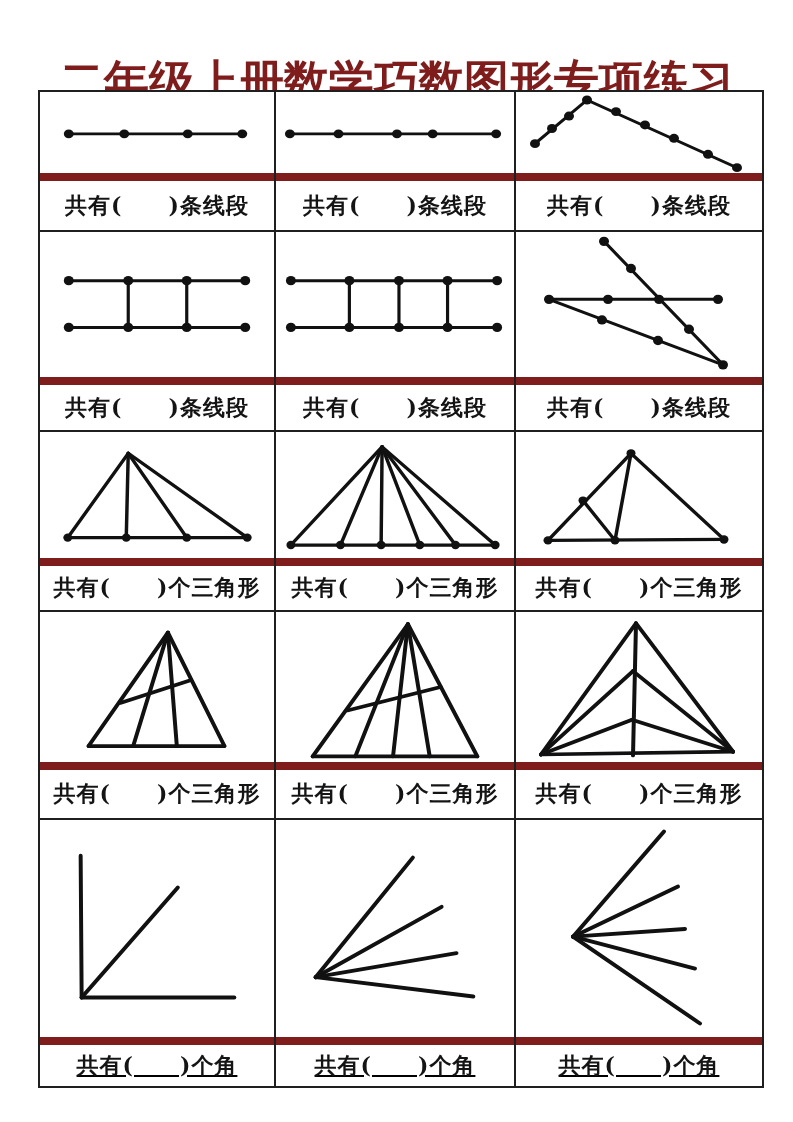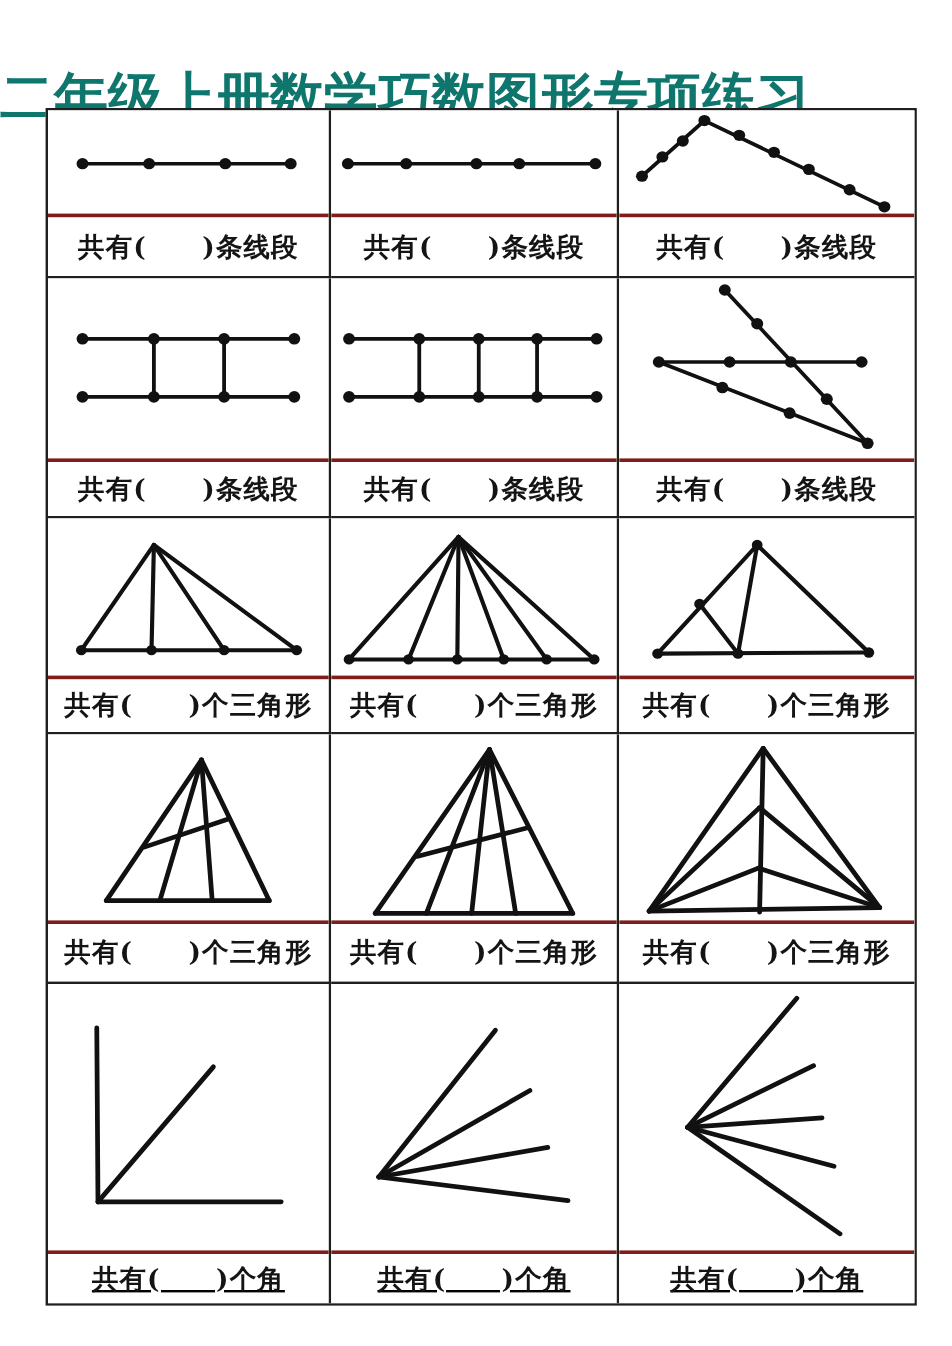--- a/index.html
+++ b/index.html
@@ -16,25 +16,25 @@
     position: absolute;
     left: 0; top: 0;
     width: 793px; height: 1122px;
     background: #ffffff;
   }
   .title {
     position: absolute;
     top: 22px;
     left: 0;
     width: 100%;
-    text-align: left;
+    text-align: center;
     font-size: 45px;
     font-weight: 900;
     letter-spacing: 0px;
-    color: #0f766e;
+    color: #7f1d1d;
     font-family: Liberation Sans, sans-serif;
   }
   .ptable {
     position: absolute;
     left: 38px;
     top: 90px;
     width: 722px;
     height: 994px;
     border: 2px solid #1f1f1f;
     display: grid;
@@ -56,21 +56,21 @@
     display: flex;
     overflow: hidden;
   }
   .figure svg {
     display: block;
     width: 100%;
     height: 100%;
   }
   .caption {
     flex: 0 0 auto;
-    border-top: 3px solid #7f1d1d;
+    border-top: 8px solid #7f1d1d;
     display: flex;
     align-items: center;
     justify-content: center;
     font-size: 22px;
     font-weight: 600;
     color: #141414;
     font-family: "DejaVu Serif", "Liberation Serif", serif;
     letter-spacing: 1px;
     white-space: pre;
   }

